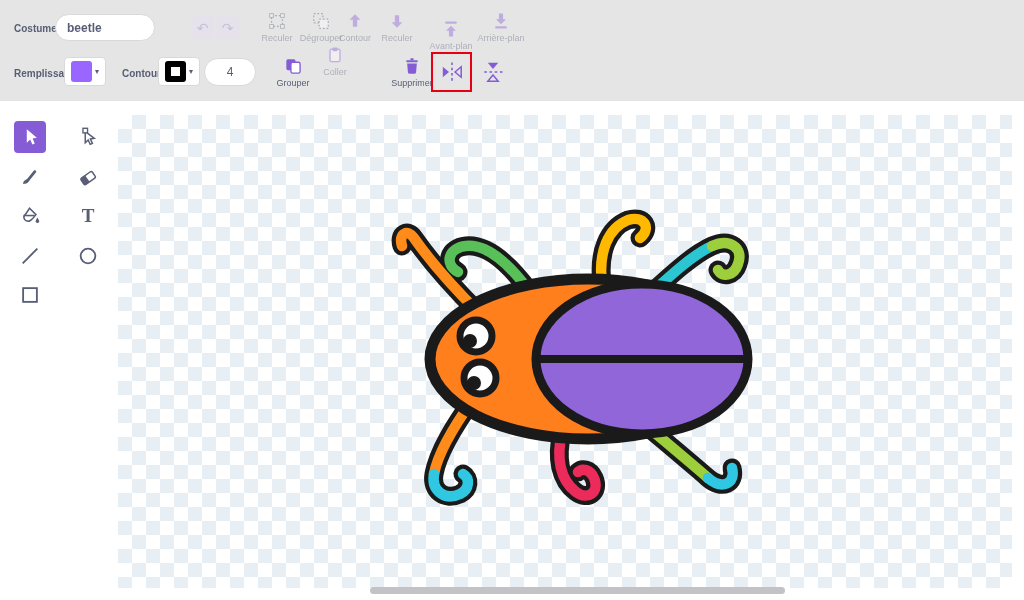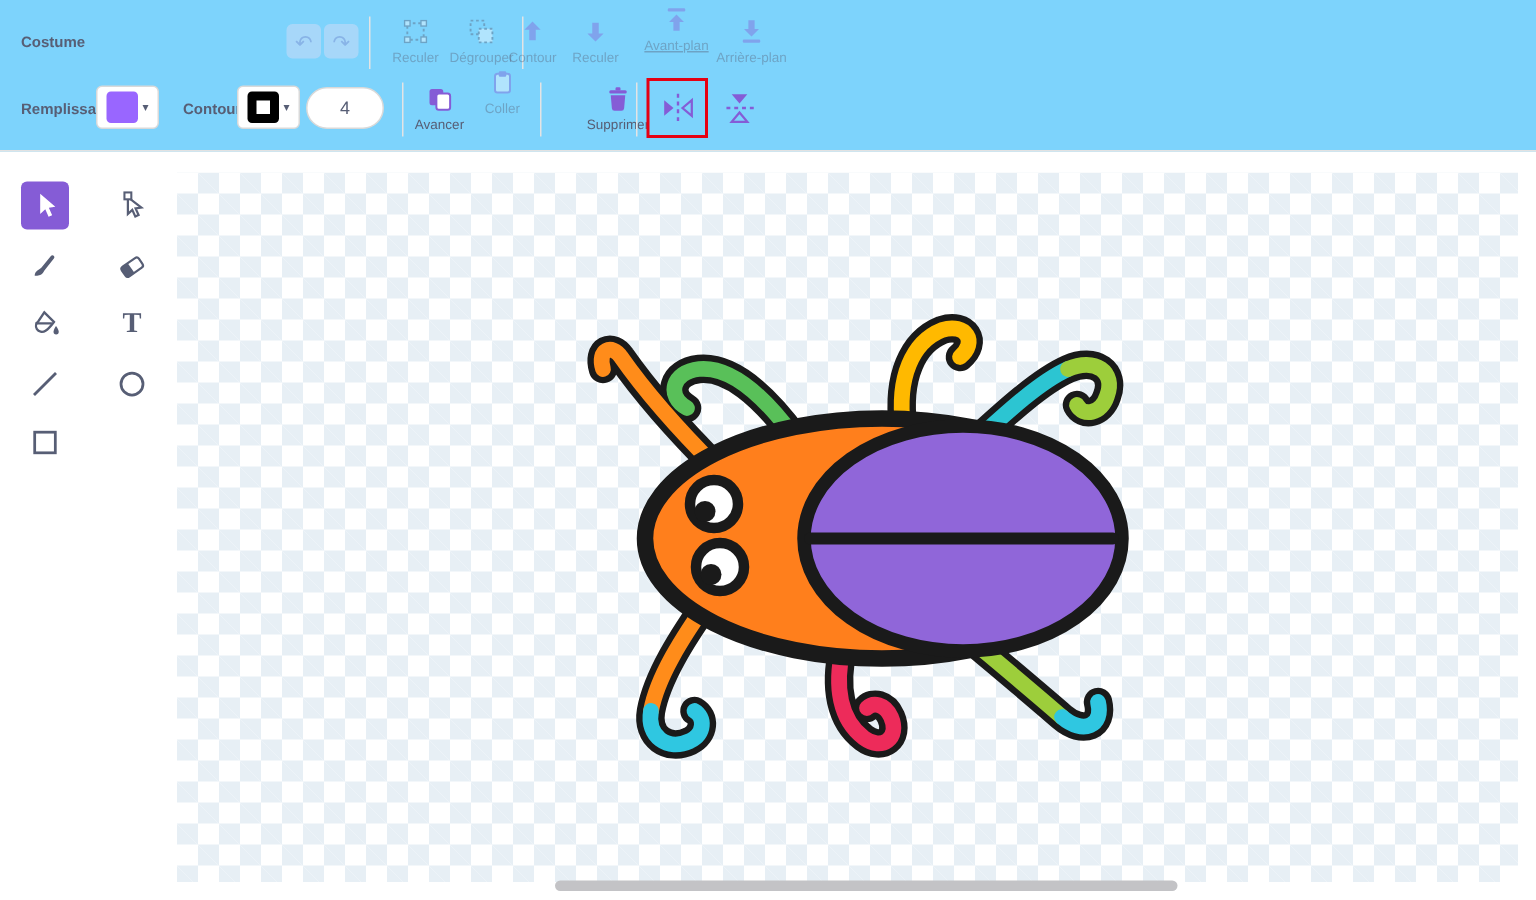--- a/index.html
+++ b/index.html
@@ -1,20 +1,20 @@
 <!DOCTYPE html>
 <html><head>
 <meta charset="utf-8">
 <style>
   * { margin:0; padding:0; box-sizing:border-box; }
   html,body { width:1024px; height:600px; overflow:hidden; }
   body { font-family:"Liberation Sans",sans-serif; background:#fff; position:relative; color:#575E75; }
 
   
-  .topbar { position:absolute; left:0; top:0; width:1024px; height:101px; background:#7dd3fc; border-bottom:1px solid #e2e2e2; z-index:5; }
+  .topbar { position:absolute; left:0; top:0; width:1024px; height:101px; background:#e5e5e5; border-bottom:1px solid #e2e2e2; z-index:5; }
   .lbl { position:absolute; font-size:10px; font-weight:bold; color:#575E75; }
   .costume-input { position:absolute; left:55px; top:14px; width:100px; height:27px; border:1px solid #d9d9d9; border-radius:14px; padding:0 11px; font-size:12px; font-weight:bold; color:#575E75; outline:none; font-family:"Liberation Sans",sans-serif; }
   .sqbtn { position:absolute; width:23px; height:23px; border-radius:4px; background:#e7def6; color:#a violet; display:flex; align-items:center; justify-content:center; font-size:14px; color:#9a86c8; cursor:pointer; }
   .tb-group { position:absolute; width:50px; text-align:center; cursor:pointer; }
   .tb-group .ic { height:22px; display:flex; align-items:center; justify-content:center; }
   .tb-label { font-size:9px; color:#575E75; margin-top:1px; white-space:nowrap; }
   .disabled { opacity:.4; cursor:default; }
   .vdiv { position:absolute; width:1px; background:#e4e4e4; }
   .swatch-btn { position:absolute; height:29px; width:42px; border:1px solid #d9d9d9; border-radius:4px; background:#fff; display:flex; align-items:center; justify-content:center; gap:3px; cursor:pointer; }
   .swatch { width:21px; height:21px; border-radius:3px; }
@@ -43,20 +43,21 @@
   }
   .beetle-svg { position:absolute; left:272px; top:99px; }
   .hscroll { position:absolute; left:252px; top:486px; width:415px; height:7px; border-radius:4px; background:#c3c3c6; cursor:pointer; }
 </style>
 </head>
 <body>
 
 <div class="topbar">
 
   <span class="lbl" style="left:14px; top:23px;">Costume</span>
+  <input class="costume-input" type="text" value="beetle" style="">
 
   <div class="sqbtn disabled" style="left:191px; top:16px;">↶</div>
   <div class="sqbtn disabled" style="left:216px; top:16px;">↷</div>
 
   <div class="vdiv" style="left:246px; top:11px; height:35px;"></div>
 
   <div class="tb-group disabled" style="left:252px; top:10px;">
     <div class="ic">
       <svg width="20" height="20" viewBox="0 0 22 22">
           <rect x="5" y="5" width="12" height="12" fill="none" stroke="#575E75" stroke-width="1.4" stroke-dasharray="2 2"></rect>
@@ -92,21 +93,21 @@
 
   <div class="tb-group disabled" style="left:372px; top:10px;text-align:center;">
     <div class="ic">
       <svg width="20" height="20" viewBox="0 0 24 24">
           <path d="M12 20 L5.5 13.5 H9.4 V5 H14.6 V13.5 H18.5 Z" fill="#855CD6"></path>
         </svg>
     </div>
     <div class="tb-label">Reculer</div>
   </div>
 
-  <div class="tb-group disabled" style="left:426px; top:2px;text-decoration:underline;">
+  <div class="tb-group disabled" style="left:426px; top:18px;">
     <div class="ic">
       <svg width="20" height="20" viewBox="0 0 24 24">
           <rect x="5" y="3" width="14" height="2.6" rx="1" fill="#855CD6"></rect>
           <path d="M12 8 L18 14 H14.5 V21 H9.5 V14 H6 Z" fill="#855CD6"></path>
         </svg>
     </div>
     <div class="tb-label">Avant-plan</div>
   </div>
 
   <div class="tb-group disabled" style="left:476px; top:10px;">
@@ -137,21 +138,21 @@
 
   <div class="vdiv" style="left:268px; top:55px; height:36px;"></div>
 
   <div class="tb-group" style="left:270px; top:55px; width:46px;">
     <div class="ic">
       <svg width="20" height="20" viewBox="0 0 24 24">
           <rect x="4" y="4" width="11" height="13" rx="2" fill="#855CD6"></rect>
           <rect x="9.5" y="7.5" width="11" height="13" rx="2" fill="#fff" stroke="#855CD6" stroke-width="1.6"></rect>
         </svg>
     </div>
-    <div class="tb-label">Avancer</div>
+    <div class="tb-label">Grouper</div>
   </div>
 
   <div class="tb-group disabled" style="left:312px; top:44px; width:46px;">
     <div class="ic">
       <svg width="20" height="20" viewBox="0 0 24 24">
           <rect x="6" y="5" width="12" height="15" rx="2" fill="#fff" stroke="#855CD6" stroke-width="1.6"></rect>
           <rect x="9" y="3" width="6" height="4.4" rx="1" fill="#855CD6"></rect>
         </svg>
     </div>
     <div class="tb-label">Coller</div>

